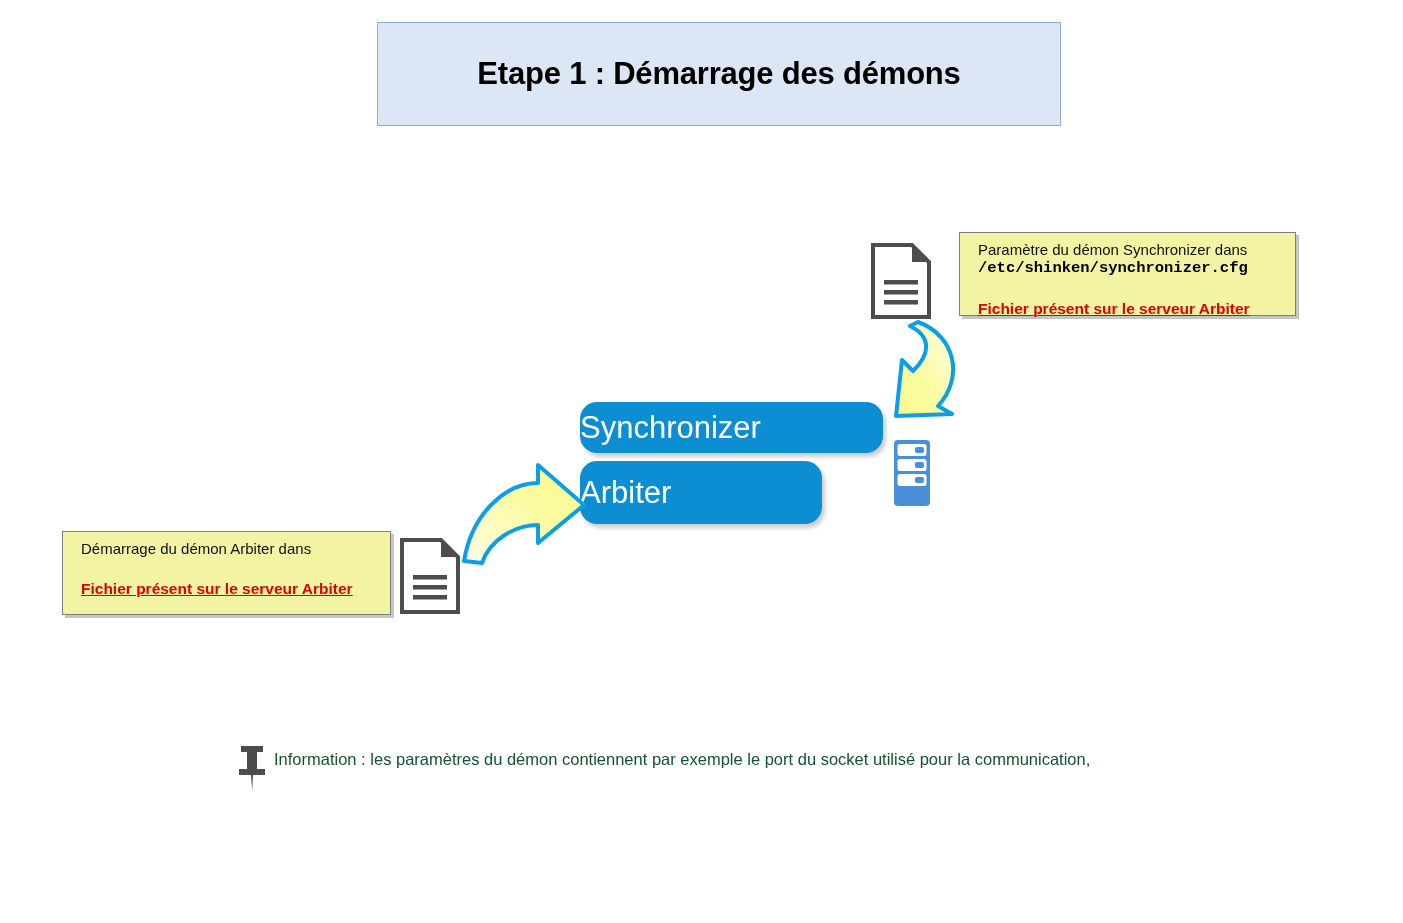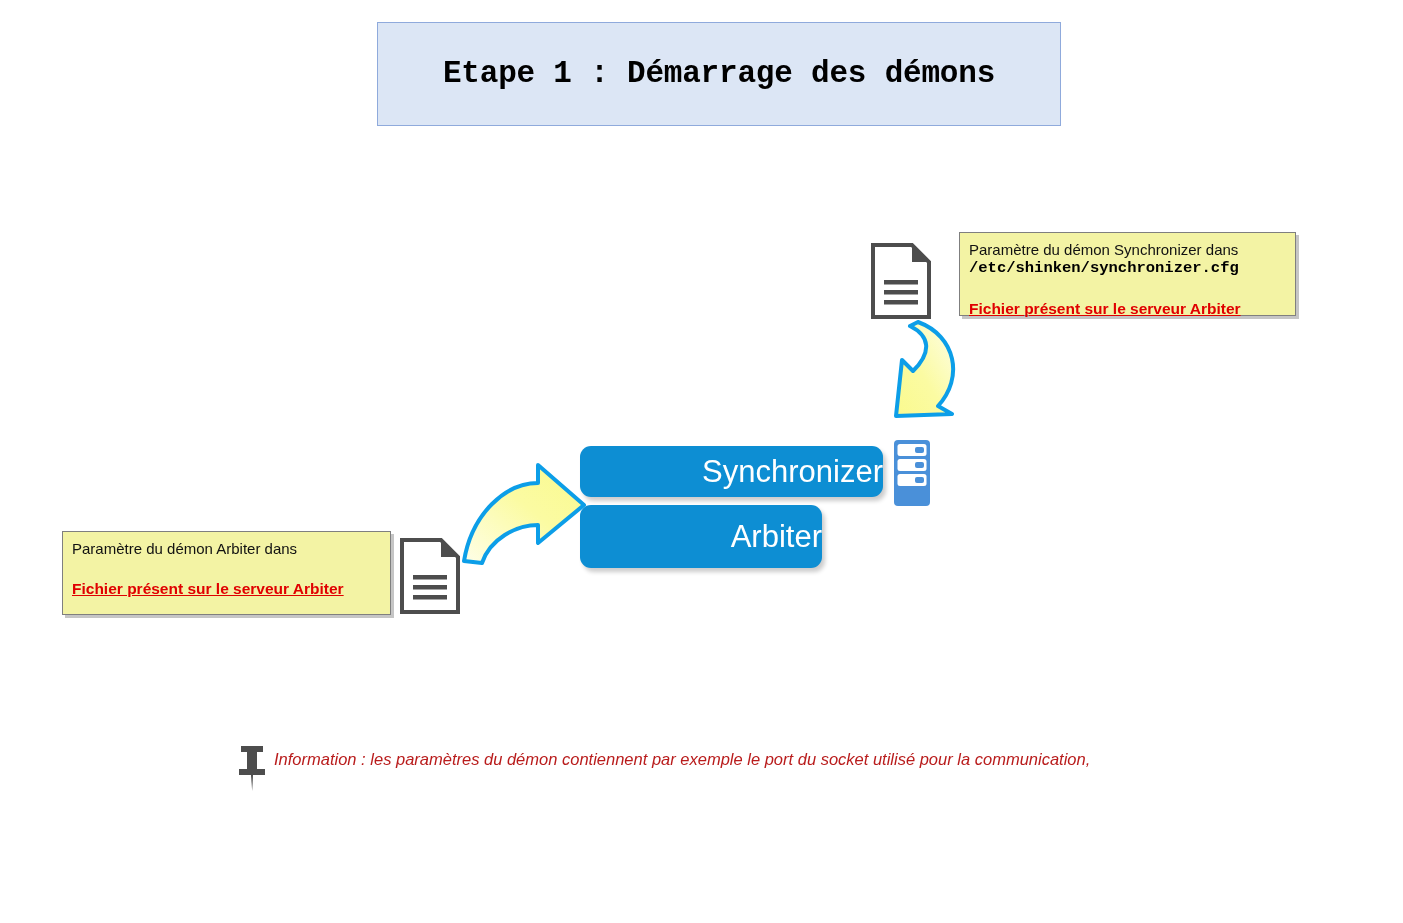--- a/index.html
+++ b/index.html
@@ -22,42 +22,40 @@
     top: 22px;
     width: 684px;
     height: 104px;
     background: #dce6f5;
     border: 1px solid #8faadc;
     box-sizing: border-box;
     display: flex;
     align-items: center;
     justify-content: center;
     text-align: center;
-    font-family: Liberation Mono, monospace;
   }
   .title-text {
     font-size: 31px;
     font-weight: bold;
     color: #000000;
     line-height: 1.32;
     letter-spacing: -0.2px;
   }
 
   
   .proc-box {
     position: absolute;
     background: #0d8ed3;
-    border-radius: 11px;
+    border-radius: 17px;
     display: flex;
     align-items: center;
-    justify-content: flex-end;
+    justify-content: flex-start;
     color: #ffffff;
     font-size: 31px;
     box-shadow: 3px 4px 4px rgba(0,0,0,0.20);
-    margin-top: 44px;
   }
   #box-synchronizer {
     left: 580px;
     top: 402px;
     width: 303px;
     height: 51px;
   }
   #box-arbiter {
     left: 580px;
     top: 461px;
@@ -84,21 +82,21 @@
   #arrow-right { left: 458px; top: 455px; width: 130px; height: 110px; }
   #arrow-down  { left: 880px; top: 320px; width: 90px; height: 100px; }
 
   
   .callout {
     position: absolute;
     background: #f3f3a4;
     border: 1px solid #7f7f7f;
     box-sizing: border-box;
     box-shadow: 3px 3px 0 rgba(150,150,150,0.55);
-    padding: 8px 9px 9px 9px;
+    padding: 8px 9px 9px 18px;
   }
   #callout-arbiter { left: 62px; top: 531px; width: 329px; height: 84px; }
   #callout-sync    { left: 959px; top: 232px; width: 337px; height: 84px; }
 
   .callout-line1 {
     font-size: 15px;
     color: #111111;
     line-height: 1.22;
   }
   .callout-path {
@@ -127,22 +125,21 @@
     align-items: flex-start;
   }
   .pin-icon {
     width: 28px;
     height: 48px;
     flex: 0 0 28px;
     margin-right: 8px;
   }
   .note-text {
     font-size: 16.5px;
-    font-style: italic;
-    color: #b91c1c;
+    color: #14532d;
     line-height: 1.42;
     padding-top: 4px;
   }
 </style>
 </head>
 <body>
 
 <div class="title-box">
   <div class="title-text">
     <span>Etape 1 : Démarrage des démons</span><br>
@@ -213,21 +210,21 @@
            C 76 16, 84 58, 58 86
            L 72 94
            L 16 96
            L 22 40
            L 33 51
            C 52 32, 50 16, 30 6
            Z" fill="url(#ag2)" stroke="#0c9ee8" stroke-width="4" stroke-linejoin="round"></path>
 </svg>
 
 <div class="callout" id="callout-arbiter">
-  <div class="callout-line1">Paramètre du démon Arbiter dans</div>
+  <div class="callout-line1">Démarrage du démon Arbiter dans</div>
   <div class="callout-warn">Fichier présent sur le serveur Arbiter</div>
 </div>
 
 <div class="callout" id="callout-sync">
   <div class="callout-line1">Paramètre du démon Synchronizer dans</div>
   <div class="callout-path">/etc/shinken/synchronizer.cfg</div>
   <div class="callout-warn">Fichier présent sur le serveur Arbiter</div>
 </div>
 
 <div class="note-wrap">

